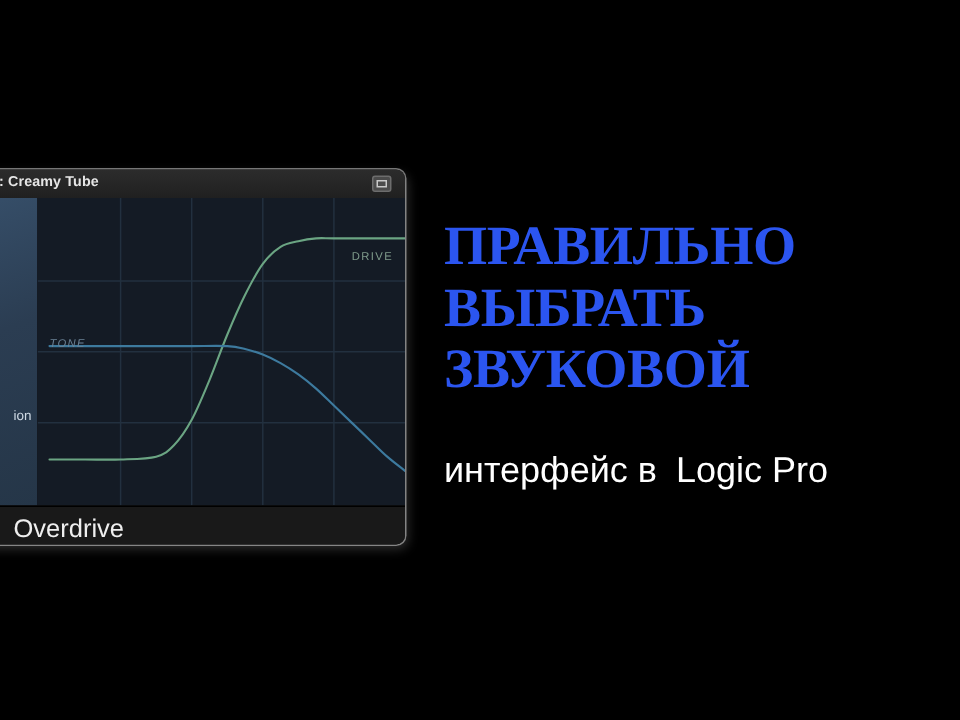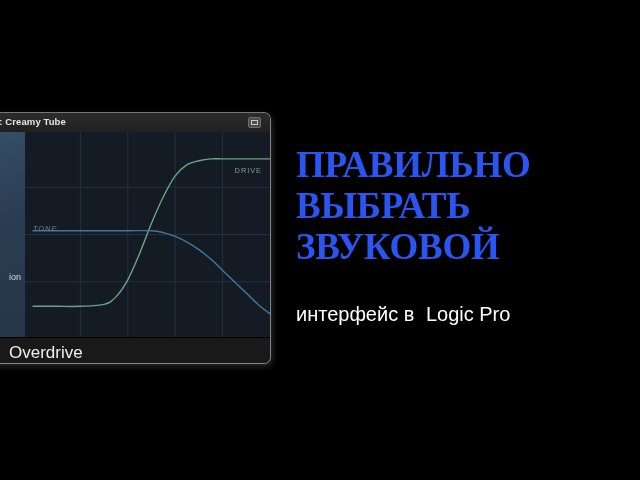--- a/index.html
+++ b/index.html
@@ -154,21 +154,21 @@
     font-family: Liberation Serif, serif;
   }
   #headline .hl-line { display: block; }
 
   #subtitle {
     position: absolute;
     left: 296px;
     top: 302px;
     width: 330px;
     color: #ffffff;
-    font-size: 20px;
+    font-size: 24px;
     line-height: 24px;
     white-space: nowrap;
   }
   #subtitle .sub-app { margin-left: 6px; }
 </style>
 </head>
 <body>
 
 <div id="plugin-window">
 

